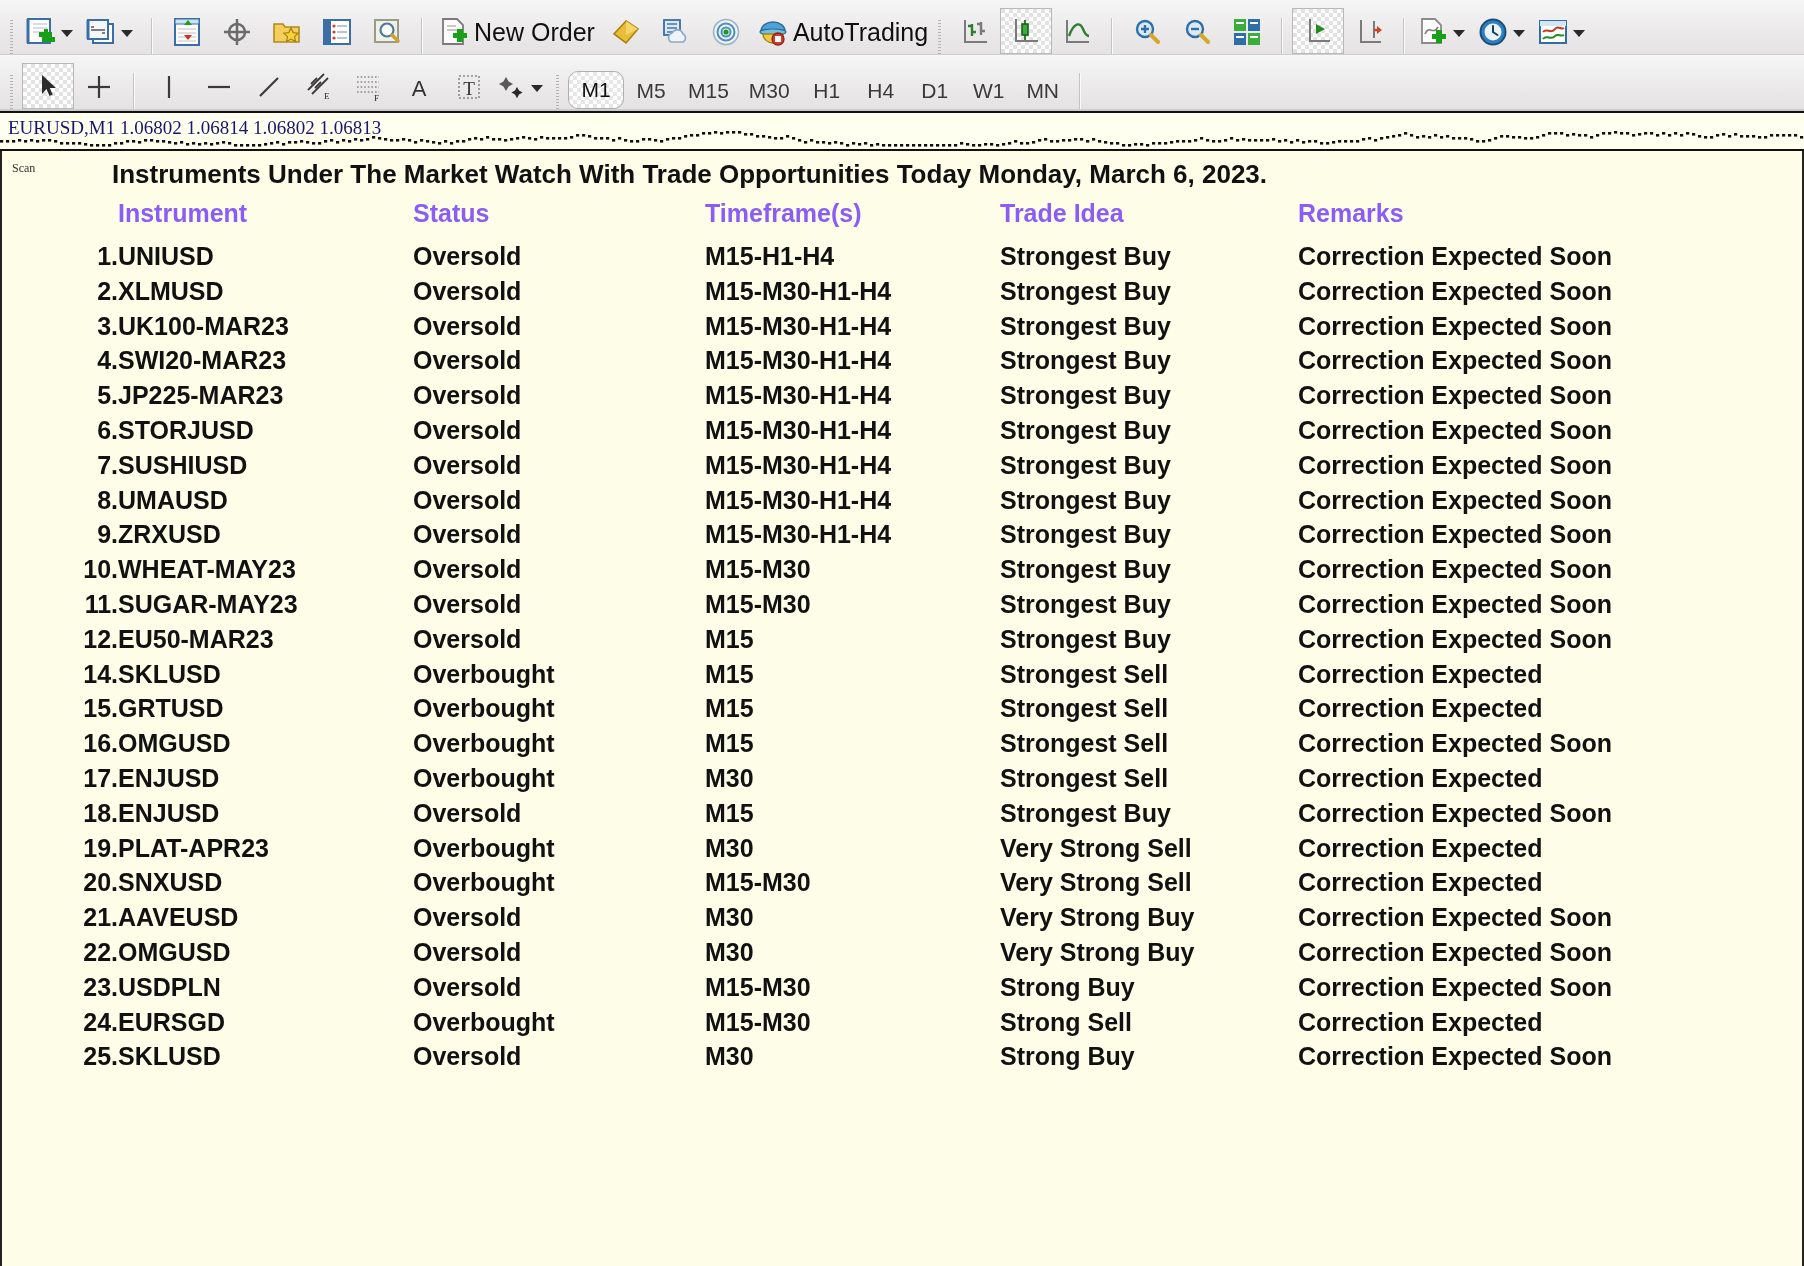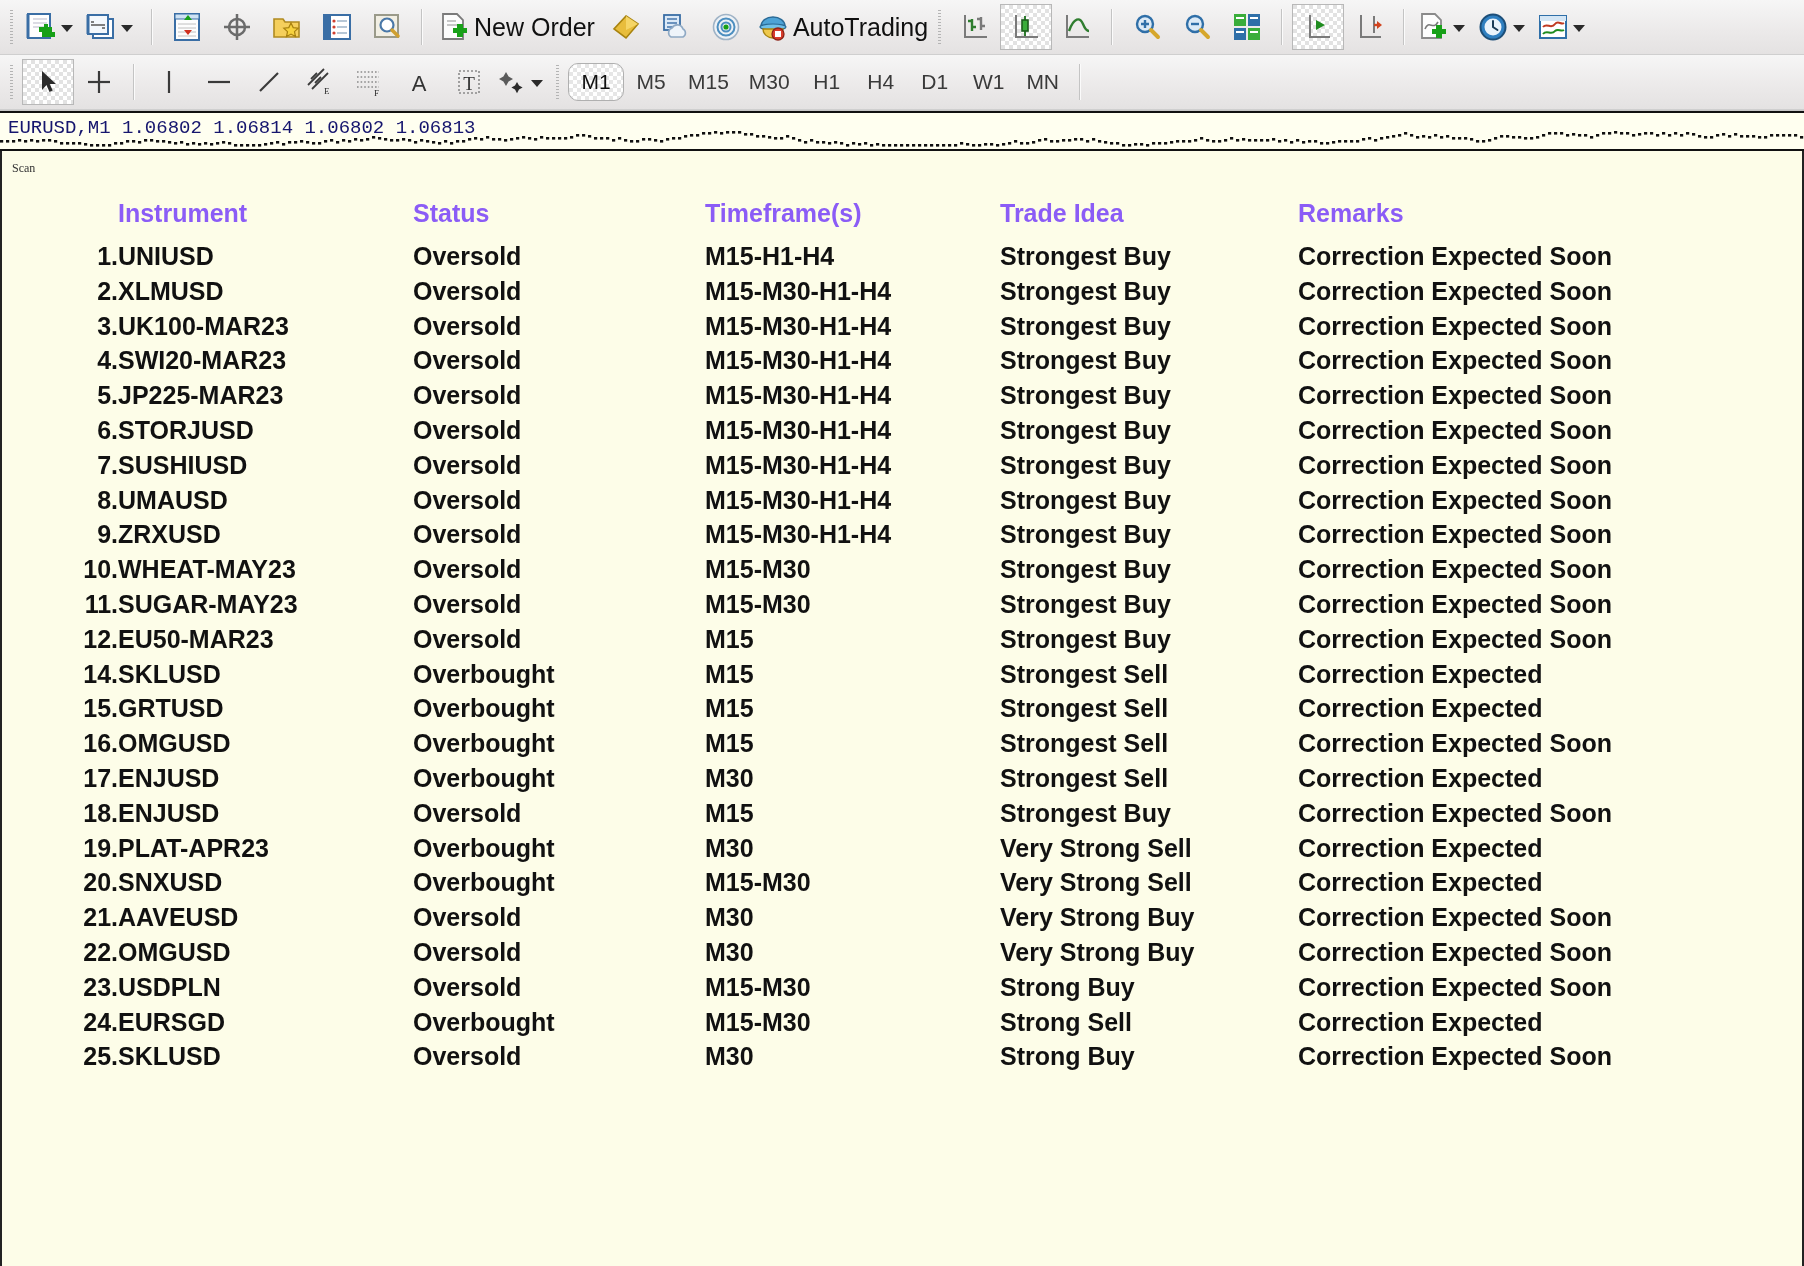--- a/index.html
+++ b/index.html
@@ -15,21 +15,21 @@
     position: relative;
   }
 
   
   .toolbar-area {
     background: #f0f0f0;
     border-bottom: 1px solid #c8c8c8;
   }
   .toolbar-row {
     display: flex;
-    align-items: center;
+    align-items: flex-end;
     height: 55px;
     padding: 0 6px;
     box-sizing: border-box;
     background: linear-gradient(to bottom, #f6f6f6 0%, #eceaea 55%, #e4e2e2 100%);
     border-bottom: 1px solid #cfcfcf;
   }
   .tb-grip {
     width: 8px;
     height: 34px;
     margin: 0 6px 0 2px;
@@ -108,21 +108,21 @@
     border-top: 2px solid #111;
     border-bottom: 2px solid #111;
     overflow: hidden;
   }
   .quote-text {
     position: absolute;
     left: 8px;
     top: 4px;
     font-size: 19px;
     color: #16166e;
-    font-family: Liberation Mono, monospace;
+    font-family: Liberation Serif, serif;
     white-space: nowrap;
     z-index: 3;
   }
   .chart-svg {
     position: absolute;
     left: 0;
     top: 0;
   }
 
   
@@ -914,20 +914,21 @@
       <rect x="1776" y="21" width="3.2" height="2.6" fill="#111111"></rect>
       <rect x="1782" y="21" width="3.2" height="2.6" fill="#111111"></rect>
       <rect x="1788" y="21" width="3.2" height="2.6" fill="#111111"></rect>
       <rect x="1794" y="21" width="3.2" height="2.6" fill="#111111"></rect>
       <rect x="1800" y="23" width="3.2" height="2.6" fill="#111111"></rect>
     </svg>
 </div>
 
 <div class="scan-panel">
   <div class="scan-tag">Scan</div>
+  <div class="scan-title">Instruments Under The Market Watch With Trade Opportunities Today Monday, March 6, 2023.</div>
 
   <table class="scan-table">
     <colgroup>
       <col class="c-num">
         <col class="c-inst">
         <col class="c-stat">
       <col class="c-tf">
         <col class="c-idea">
         <col class="c-rem">
     </colgroup>

